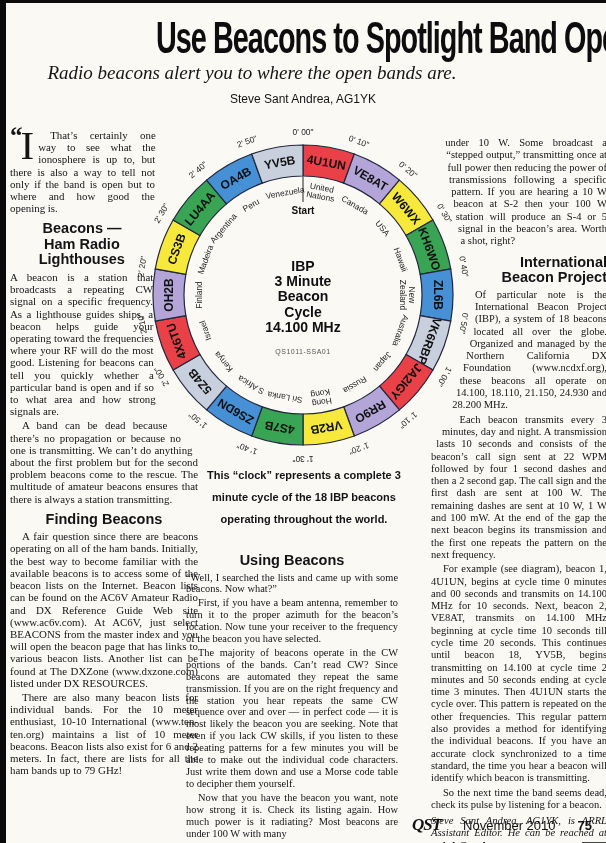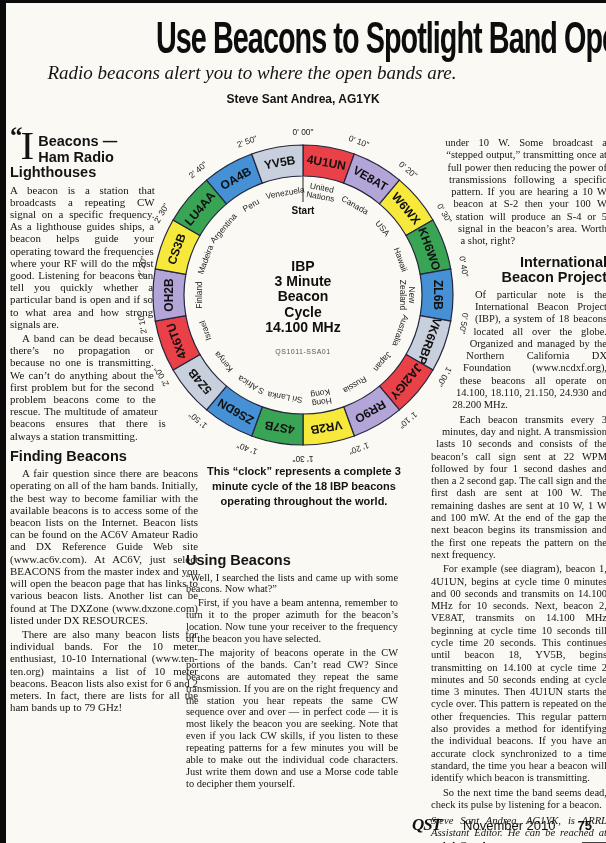--- a/index.html
+++ b/index.html
@@ -8,27 +8,27 @@
   .edge-top{position:absolute;left:0;top:0;width:606px;height:3px;background:#0b0b0b;}
   .edge-left{position:absolute;left:0;top:0;width:6px;height:843px;background:#0b0b0b;}
 
   .title-wrap{position:absolute;left:6px;top:12px;width:600px;text-align:center;}
   .title-inner{display:inline-block;font-family:"Liberation Sans",sans-serif;font-weight:bold;
         font-size:45px;letter-spacing:-1.5px;white-space:nowrap;transform:scaleX(0.64);
         transform-origin:center;color:#0d0d0d;}
   .subtitle{position:absolute;left:0;top:62px;width:504px;text-align:center;
         font-style:italic;font-size:19px;color:#151515;}
   .author{position:absolute;left:0;top:92px;width:606px;text-align:center;
-        font-family:"Liberation Sans",sans-serif;font-weight:bold;font-size:12px;}
+        font-family:"Liberation Sans",sans-serif;font-weight:normal;font-size:12px;}
 
   .col{position:absolute;text-align:justify;font-size:10.4px;line-height:11.9px;}
   .col p{margin:0 0 2px 0;text-indent:12px;}
   .col p.np{text-indent:0;}
   .col h3{font-family:"Liberation Sans",sans-serif;font-weight:bold;font-size:14.5px;
-        line-height:15.5px;margin:7px 0 3px 0;text-align:left;white-space:pre-line;}
+        line-height:15.5px;margin:7px 0 3px 0;text-align:center;white-space:pre-line;}
   .col h3.centerh{text-align:right;}
 
   .col-left{left:10px;top:127px;width:188px;height:700px;font-size:10.9px;line-height:12.2px;}
   .col-mid{left:186px;top:506px;width:212px;height:320px;margin-top:40px;}
   .col-right{left:422px;top:137px;width:176px;height:690px;font-size:10.5px;line-height:12.3px;margin-left:9px;}
 
   .cut-left{float:right;width:46px;height:318px;
      shape-outside:polygon(6px 0px,46px 0px,46px 318px,40px 314px,34px 306px,20px 295px,8px 280px,4px 255px,3px 170px,5px 60px);
      shape-margin:2px;}
   .cut-right{float:left;width:50px;height:308px;
@@ -41,21 +41,21 @@
 
   .diagram{position:absolute;left:118px;top:110px;width:370px;height:370px;}
   .cs{font-family:"Liberation Sans",sans-serif;font-weight:bold;font-size:12px;text-anchor:middle;fill:#101010;}
   .cn{font-family:"Liberation Sans",sans-serif;font-size:8.4px;text-anchor:middle;fill:#1c1c1c;}
   .tl{font-family:"Liberation Sans",sans-serif;font-size:8.4px;text-anchor:middle;fill:#222;}
   .ctr{font-family:"Liberation Sans",sans-serif;font-weight:bold;font-size:14px;text-anchor:middle;fill:#0f0f0f;}
   .fid{font-family:"Liberation Sans",sans-serif;font-size:7px;text-anchor:middle;fill:#555;letter-spacing:0.5px;}
   .startl{font-family:"Liberation Sans",sans-serif;font-weight:bold;font-size:10px;text-anchor:middle;fill:#111;}
 
   .caption{position:absolute;left:196px;top:464px;width:216px;text-align:center;
-        font-family:"Liberation Sans",sans-serif;font-weight:bold;font-size:11px;line-height:15px;}
+        font-family:"Liberation Sans",sans-serif;font-weight:bold;font-size:11px;line-height:22px;}
 
   .bio{font-style:italic;margin-top:4px !important;font-size:10.6px;}
   .bio .email{font-weight:bold;font-style:normal;font-family:"Liberation Serif",serif;}
   .endmark{float:right;font-family:"Liberation Sans",sans-serif;font-weight:bold;font-style:italic;
         font-size:8.5px;border:1px solid #444;background:#e6e3dc;padding:0 3px;line-height:10px;margin:2px 0 0 4px;}
 
   .footer{position:absolute;left:0;top:815px;width:592px;display:flex;justify-content:flex-end;
         align-items:baseline;gap:22px;font-family:"Liberation Sans",sans-serif;font-size:13px;color:#111;}
   .qst-logo{font-family:"Liberation Serif",serif;font-weight:bold;font-style:italic;font-size:17px;letter-spacing:-1px;}
   .pagenum{font-weight:bold;}
@@ -71,20 +71,21 @@
     <span class="title-inner">Use Beacons to Spotlight Band Openings</span>
   </div>
   <div class="subtitle">Radio beacons alert you to where the open bands are.</div>
   <div class="author">Steve Sant Andrea, AG1YK</div>
 
   <div class="col col-left">
     <div class="cut-left"></div>
     <p class="np">
       <span class="opener"><span class="bq">“</span><span class="dc">I</span></span>
     </p>
+    <p>That’s certainly one way to see what the ionosphere is up to, but there is also a way to tell not only if the band is open but to where and how good the opening is.</p>
     <h3>Beacons —
 Ham Radio
 Lighthouses</h3>
     <p class="np">A beacon is a station that broadcasts a repeating CW signal on a specific frequency. As a lighthouse guides ships, a beacon helps guide your operating toward the frequencies where your RF will do the most good. Listening for beacons can tell you quickly whether a particular band is open and if so to what area and how strong signals are.</p>
     <p>A band can be dead because there’s no propagation or because no one is transmitting. We can’t do anything about the first problem but for the second problem beacons come to the rescue. The multitude of amateur beacons ensures that there is always a station transmitting.</p>
     <h3>Finding Beacons</h3>
     <p>A fair question since there are beacons operating on all of the ham bands. Initially, the best way to become familiar with the available beacons is to access some of the beacon lists on the Internet. Beacon lists can be found on the AC6V Amateur Radio and DX Reference Guide Web site (www.ac6v.com). At AC6V, just select BEACONS from the master index and you will open the beacon page that has links to various beacon lists. Another list can be found at The DXZone (www.dxzone.com) listed under DX RESOURCES.</p>
     <p>There are also many beacon lists for individual bands. For the 10 meter enthusiast, 10-10 International (www.ten-ten.org) maintains a list of 10 meter beacons. Beacon lists also exist for 6 and 2 meters. In fact, there are lists for all the ham bands up to 79 GHz!</p>
   </div>
 
@@ -172,20 +173,21 @@
         <text x="185" y="244" class="fid">QS1011-SSA01</text>
       </svg>
   </div>
   <div class="caption">This “clock” represents a complete 3 minute cycle of the 18 IBP beacons operating throughout the world.</div>
 
   <div class="col col-mid">
     <h3>Using Beacons</h3>
     <p class="np">“Well, I searched the lists and came up with some beacons. Now what?”</p>
     <p>First, if you have a beam antenna, remember to turn it to the proper azimuth for the beacon’s location. Now tune your receiver to the frequency of the beacon you have selected.</p>
     <p>The majority of beacons operate in the CW portions of the bands. Can’t read CW? Since beacons are automated they repeat the same transmission. If you are on the right frequency and the station you hear repeats the same CW sequence over and over — in perfect code — it is most likely the beacon you are seeking. Note that even if you lack CW skills, if you listen to these repeating patterns for a few minutes you will be able to make out the individual code characters. Just write them down and use a Morse code table to decipher them yourself.</p>
+    <p>Now that you have the beacon you want, note how strong it is. Check its listing again. How much power is it radiating? Most beacons are under 100 W with many</p>
   </div>
 
   <div class="col col-right">
     <div class="cut-right"></div>
     <p class="np">under 10 W. Some broadcast a “stepped output,” transmitting once at full power then reducing the power of transmissions following a specific pattern. If you are hearing a 10 W beacon at S-2 then your 100 W station will produce an S-4 or 5 signal in the beacon’s area. Worth a shot, right?</p>
     <h3 class="centerh">International
 Beacon Project</h3>
     <p class="np">Of particular note is the International Beacon Project (IBP), a system of 18 beacons located all over the globe. Organized and managed by the Northern California DX Foundation (www.ncdxf.org), these beacons all operate on 14.100, 18.110, 21.150, 24.930 and 28.200 MHz.</p>
     <p>Each beacon transmits every 3 minutes, day and night. A transmission lasts 10 seconds and consists of the beacon’s call sign sent at 22 WPM followed by four 1 second dashes and then a 2 second gap. The call sign and the first dash are sent at 100 W. The remaining dashes are sent at 10 W, 1 W and 100 mW. At the end of the gap the next beacon begins its transmission and the first one repeats the pattern on the next frequency.</p>
     <p>For example (see diagram), beacon 1, 4U1UN, begins at cycle time 0 minutes and 00 seconds and transmits on 14.100 MHz for 10 seconds. Next, beacon 2, VE8AT, transmits on 14.100 MHz beginning at cycle time 10 seconds till cycle time 20 seconds. This continues until beacon 18, YV5B, begins transmitting on 14.100 at cycle time 2 minutes and 50 seconds ending at cycle time 3 minutes. Then 4U1UN starts the cycle over. This pattern is repeated on the other frequencies. This regular pattern also provides a method for identifying the individual beacons. If you have an accurate clock synchronized to a time standard, the time you hear a beacon will identify which beacon is transmitting.</p>

